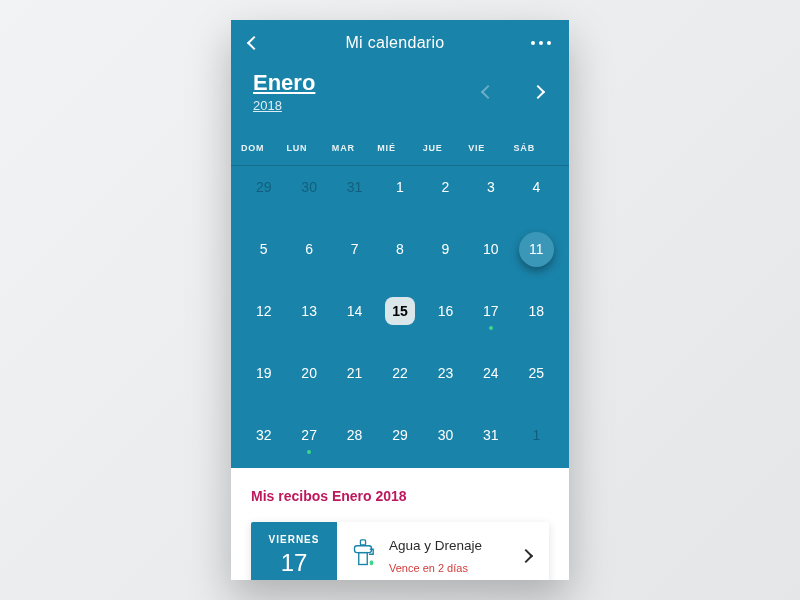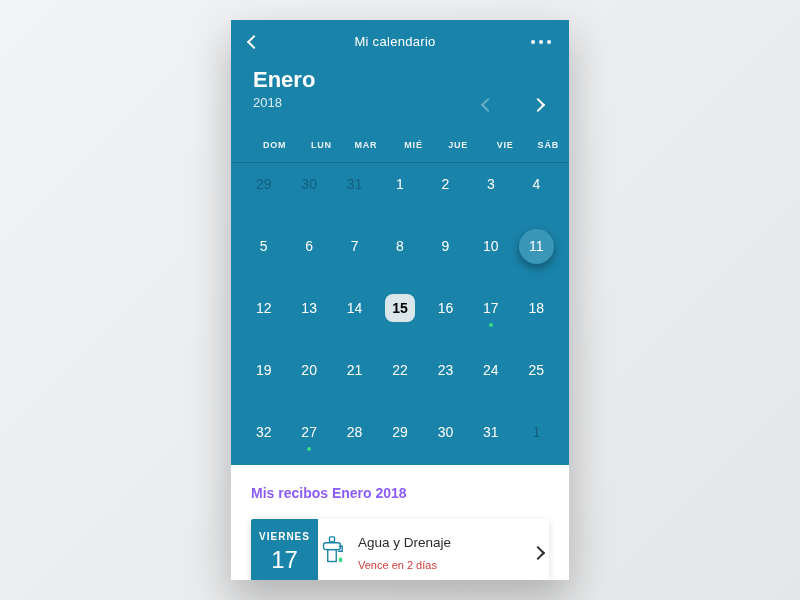--- a/index.html
+++ b/index.html
@@ -16,41 +16,42 @@
     background: #fff;
     box-shadow: 0 18px 40px rgba(0,0,0,0.25);
     overflow: hidden;
     position: relative;
   }
   .teal { background: #1a83a9; color: #fff; }
   .nav {
     display:flex; align-items:center; justify-content:space-between;
     padding: 14px 18px 8px 18px;
   }
-  .nav .title { font-size: 13px; font-weight: 400; letter-spacing: .3px; }
+  .nav .title { font-size: 16px; font-weight: 400; letter-spacing: .3px; }
   .chev { width: 10px; height: 10px; border-left: 2px solid #fff; border-bottom: 2px solid #fff; transform: rotate(45deg); }
   .dots { display:flex; gap:4px; }
   .dots span{ width:4px; height:4px; background:#fff; border-radius:50%; }
   .month-row{
-    display:flex; align-items:flex-end; justify-content:space-between;
+    display:flex; align-items:center; justify-content:space-between;
     padding: 10px 22px 18px 22px;
+    text-decoration: underline;
   }
   .month-lbl .m { font-size: 22px; font-weight: 600; }
   .month-lbl .y { font-size: 13px; opacity: .85; margin-top:2px; }
   .month-arrows{ display:flex; align-items:center; gap:40px; padding-right:4px;}
   .arrow { width: 10px; height: 10px; border-top:2px solid #fff; border-right:2px solid #fff; }
   .arrow.prev { transform: rotate(-135deg); opacity:.35; }
   .arrow.next { transform: rotate(45deg); }
   .wk-hdr{
     display:grid; grid-template-columns: repeat(7,1fr);
     padding: 12px 10px 12px 10px;
     font-size: 9px; letter-spacing: .8px;
     border-bottom: 1px solid rgba(0,0,0,0.15);
   }
-  .wk-hdr div{ text-align:right; opacity:.9; font-weight:600; }
+  .wk-hdr div{ text-align:left; opacity:.9; font-weight:600; }
   .grid{
     display:grid; grid-template-columns: repeat(7,1fr);
     padding: 6px 10px 18px 10px;
     row-gap: 32px;
   }
   .cell{
     position:relative; text-align:center; font-size: 14px;
     height: 30px; display:flex; align-items:center; justify-content:center;
     cursor:pointer;
   }
@@ -64,38 +65,38 @@
   .cell .dot{ position:absolute; bottom:-4px; left:50%; transform:translateX(-50%); width:4px; height:4px; border-radius:50%; background:#39d98a; }
   .today-circle{
     position:absolute; width:35px; height:35px; border-radius:50%;
     background: #3b97b8;
     box-shadow: 0 4px 8px rgba(0,0,0,.35);
     z-index:0;
   }
   .list-area{
     padding: 20px 20px 0 20px;
   }
-  .list-title{ font-size: 14px; font-weight: 600; color:#8b5cf6; margin-bottom:18px; }
+  .list-title{ font-size: 14px; font-weight: 600; color:#be185d; margin-bottom:18px; }
   .card{
     display:flex; align-items:stretch;
     box-shadow: 0 2px 8px rgba(0,0,0,.12);
     border-radius:2px;
     overflow:hidden;
     background:#fff;
   }
   .date-badge{
     background:#1a83a9; color:#fff;
-    width:67px; padding:12px 8px;
+    width:86px; padding:12px 8px;
     display:flex; flex-direction:column; align-items:center; justify-content:center;
     gap:4px;
   }
   .date-badge .dow{ font-size:10px; letter-spacing:1px; font-weight:600; }
   .date-badge .d  { font-size:24px; font-weight:300; }
   .card-body{
-    flex:1; display:flex; align-items:center; gap:12px; padding: 10px 0;
+    flex:1; display:flex; align-items:center; gap:12px; padding: 10px 12px;
   }
   .faucet{ width:28px; height:34px; position:relative; }
   .card-text .t{ font-size:13.5px; color:#2b2b2b; font-weight:500; }
   .card-text .s{ font-size:11px; color:#d23b3b; margin-top:9px; font-weight:500; }
   .card-arrow{
     width:10px; height:10px; border-top:2px solid #2b2b2b; border-right:2px solid #2b2b2b;
     transform: rotate(45deg); margin-right:6px;
   }
 </style>
 </head>

